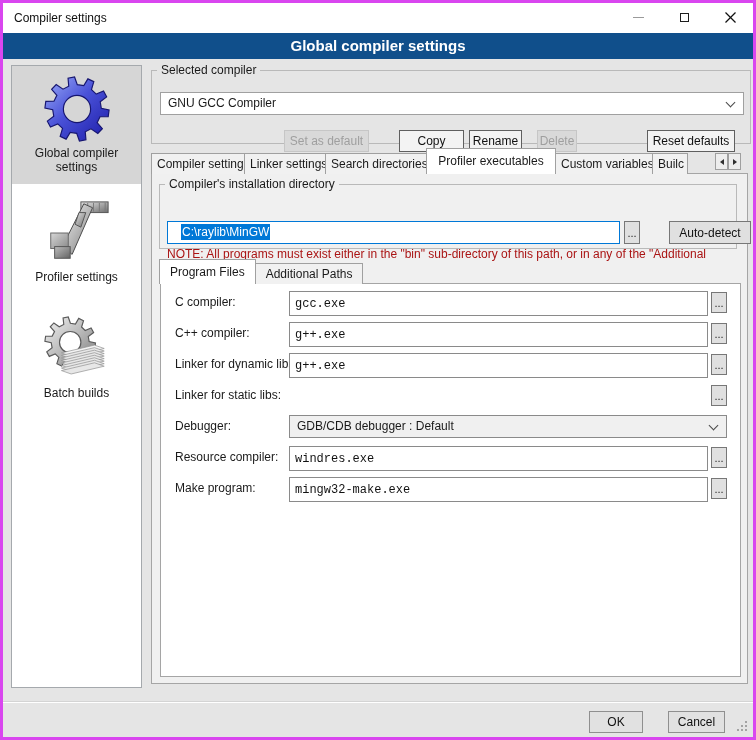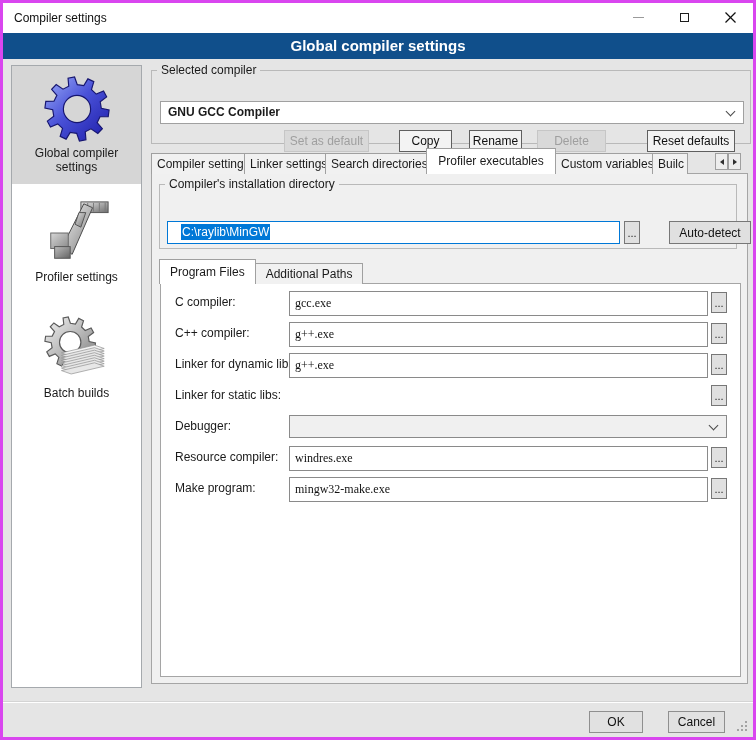--- a/index.html
+++ b/index.html
@@ -34,29 +34,29 @@
 
   
   fieldset { border:1px solid #b9b9b9; position:absolute; }
   legend { font-size:12px; padding:0 4px; margin-left:5px; color:#1a1a1a; }
 
   .fs-compiler { left:148px; top:60px; width:600px; height:81px; }
   .combo { position:absolute; background:#ffffff; border:1px solid #a0a0a0; cursor:pointer; }
   .combo .combo-text { position:absolute; left:7px; top:0; right:24px; line-height:21px; white-space:nowrap; overflow:hidden; }
   .chev { position:absolute; right:9px; top:6px; width:7px; height:7px;
           border-right:1.5px solid #4a4a4a; border-bottom:1.5px solid #4a4a4a; transform:rotate(45deg); }
-  .combo-main { left:8px; top:24px; width:584px; height:23px;font-weight:bold; }
+  .combo-main { left:8px; top:15px; width:584px; height:23px; }
 
   .btn { position:absolute; height:22px; background:#f3f3f3; border:1px solid #5f5f5f;
          font-family:"Liberation Sans",sans-serif; font-size:12px; color:#111; text-align:center; cursor:pointer; }
   .btn.disabled { background:#d9d9d9; border:1px solid #c6c6c6; color:#9f9f9f; cursor:default; }
   .btn-setdefault { left:132px; top:53px; width:85px; }
-  .btn-copy      { left:247px; top:53px; width:53px; }
+  .btn-copy      { left:247px; top:53px; width:65px; }
   .btn-rename    { left:317px; top:53px; width:53px; }
-  .btn-delete    { left:385px; top:53px; width:69px; }
+  .btn-delete    { left:385px; top:53px; width:40px; }
   .btn-reset     { left:495px; top:53px; width:88px; }
 
   
   .tabstrip { position:absolute; left:148px; top:145px; width:600px; height:26px; z-index:3; }
   .tabs-scroll { position:absolute; left:0; bottom:0; width:562px; height:26px; overflow:hidden;
                  display:flex; align-items:flex-end; }
   .tab { height:21px; line-height:20px; border:1px solid #a0a0a0; border-bottom:none;
          background:#f1f1f1; padding:0 5px; text-align:center; white-space:nowrap; overflow:hidden;
          flex:none; cursor:pointer; margin-left:-1px; }
   .tab:first-child { margin-left:0; }
@@ -87,21 +87,21 @@
   .subtab { height:21px; line-height:20px; border:1px solid #a0a0a0; border-bottom:none; background:#f1f1f1;
             padding:0 10px; white-space:nowrap; cursor:pointer; margin-left:-1px; }
   .subtab.active { height:25px; line-height:24px; background:#ffffff; position:relative; z-index:4; }
   .whitepanel { position:absolute; left:8px; top:109px; width:581px; height:394px;
                 background:#ffffff; border:1px solid #a5a5a5; z-index:2; }
 
   .row { position:relative; height:23px; margin:0 0 8px 0; }
   .row:first-child { margin-top:7px; }
   .row .f-label { position:absolute; left:14px; top:0; line-height:23px; }
   .f-input { position:absolute; left:128px; top:0; width:419px; height:25px; border:1px solid #8a8a8a;
-             background:#fff; font-family:Liberation Serif, serif; font-size:12px; padding:0 5px; color:#111; }
+             background:#fff; font-family:Liberation Mono, monospace; font-size:12px; padding:0 5px; color:#111; }
   .row .btn-small { left:550px; top:1px; height:21px; }
   .combo-dbg { left:128px; top:0; width:438px; height:23px; background:#f0f0f0; border:1px solid #8a8a8a; }
 
   
   .divider { position:absolute; left:0; top:698px; width:100%; height:0;
              border-top:1px solid #d4d4d4; border-bottom:1px solid #ffffff; }
   .btn-ok     { left:586px; top:708px; width:54px; background:#e1e1e1; border:1px solid #8f8f8f; }
   .btn-cancel { left:665px; top:708px; width:57px; background:#e1e1e1; border:1px solid #8f8f8f; }
   .grip { position:absolute; right:5px; bottom:5px; width:11px; height:11px; cursor:nwse-resize; }
   .grip i { position:absolute; left:0; top:0; width:2px; height:2px; background:transparent;
@@ -236,20 +236,21 @@
 
   <div class="tabpage">
 
     <fieldset class="fs-install">
       <legend>Compiler's installation directory</legend>
       <div class="path-input">
         <span class="sel">C:\raylib\MinGW</span>
       </div>
       <button class="btn-small browse-install">...</button>
       <button class="btn btn-autodetect">Auto-detect</button>
+      <div class="note">NOTE: All programs must exist either in the "bin" sub-directory of this path, or in any of the "Additional</div>
     </fieldset>
 
     <div class="subtabs">
       <div class="subtab active">Program Files</div>
       <div class="subtab">Additional Paths</div>
     </div>
 
     <div class="whitepanel">
 
       <div class="row">
@@ -271,20 +272,21 @@
       </div>
 
       <div class="row">
         <span class="f-label">Linker for static libs:</span>
         <button class="btn-small">...</button>
       </div>
 
       <div class="row">
         <span class="f-label">Debugger:</span>
         <div class="combo combo-dbg">
+          <span class="combo-text">GDB/CDB debugger : Default</span>
           <span class="chev"></span>
         </div>
       </div>
 
       <div class="row">
         <span class="f-label">Resource compiler:</span>
         <input class="f-input" value="windres.exe" style="">
         <button class="btn-small">...</button>
       </div>
 

